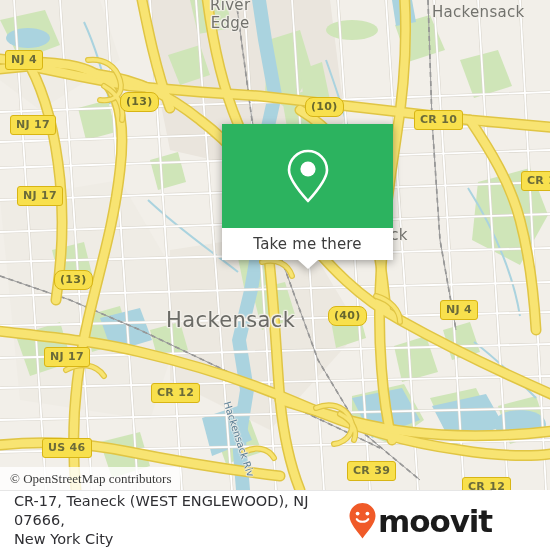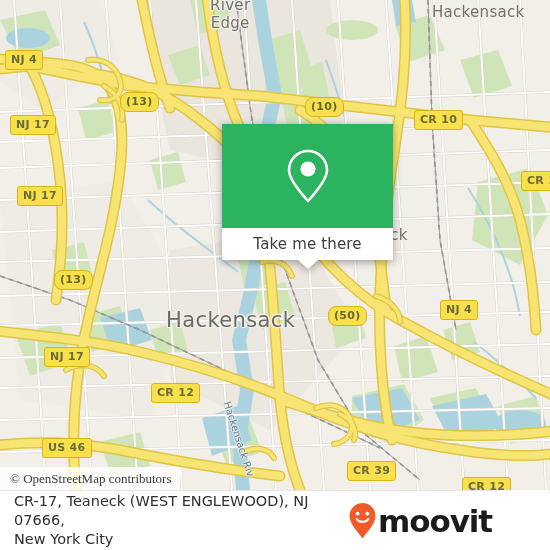--- a/index.html
+++ b/index.html
@@ -339,21 +339,21 @@
     <div class="river-label" style="left:232px;top:400px;transform:rotate(72deg);transform-origin:0 0;">Hackensack Riv</div>
 
     <div class="shield" style="left:5px;top:50px;">NJ 4</div>
     <div class="shield" style="left:10px;top:115px;">NJ 17</div>
     <div class="shield sh-paren" style="left:120px;top:92px;">(13)</div>
     <div class="shield sh-paren" style="left:305px;top:97px;">(10)</div>
     <div class="shield" style="left:414px;top:110px;">CR 10</div>
     <div class="shield" style="left:521px;top:171px;">CR 10</div>
     <div class="shield" style="left:17px;top:186px;">NJ 17</div>
     <div class="shield sh-paren" style="left:54px;top:270px;">(13)</div>
-    <div class="shield sh-paren" style="left:328px;top:306px;">(50)</div>
+    <div class="shield sh-paren" style="left:328px;top:306px;">(40)</div>
     <div class="shield" style="left:440px;top:300px;">NJ 4</div>
     <div class="shield" style="left:44px;top:347px;">NJ 17</div>
     <div class="shield" style="left:151px;top:383px;">CR 12</div>
     <div class="shield" style="left:42px;top:438px;">US 46</div>
     <div class="shield" style="left:347px;top:461px;">CR 39</div>
     <div class="shield" style="left:462px;top:477px;">CR 12</div>
 
     <div id="attribution">© OpenStreetMap contributors</div>
 
     <div id="popup">

